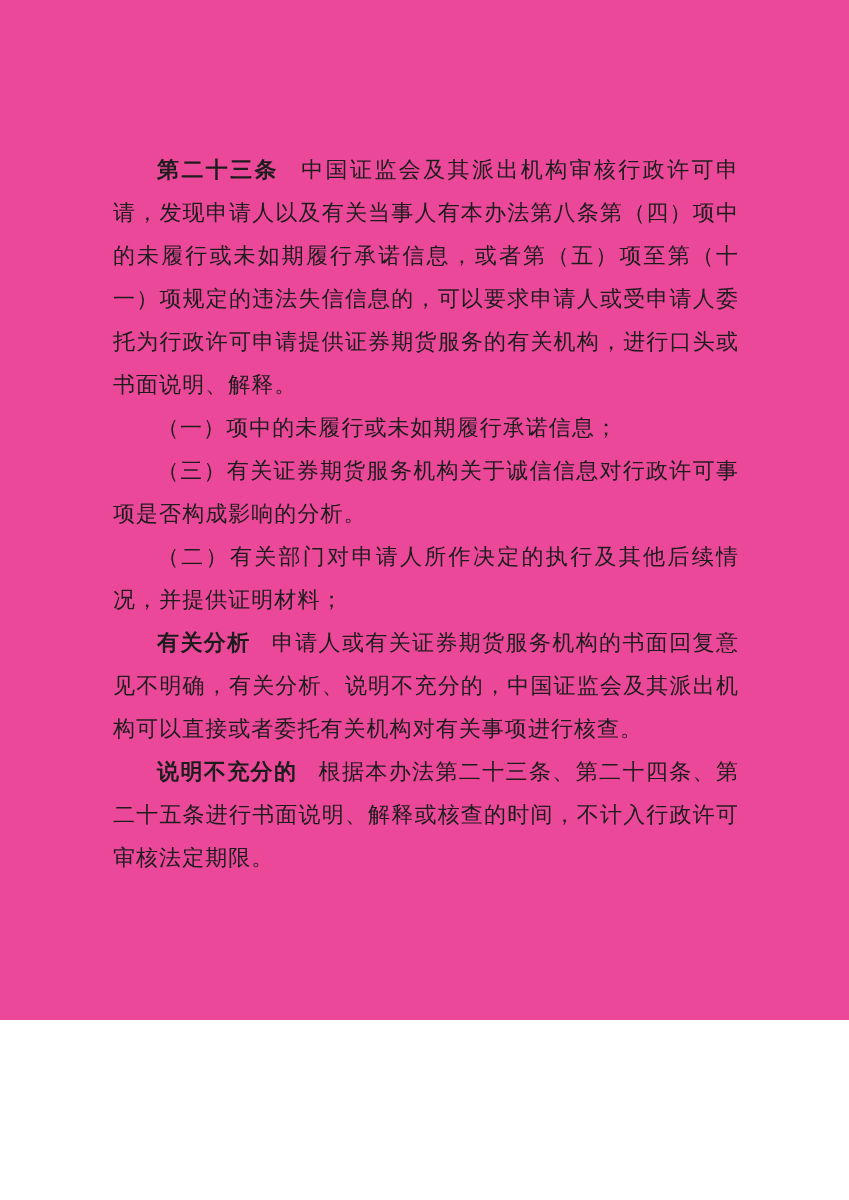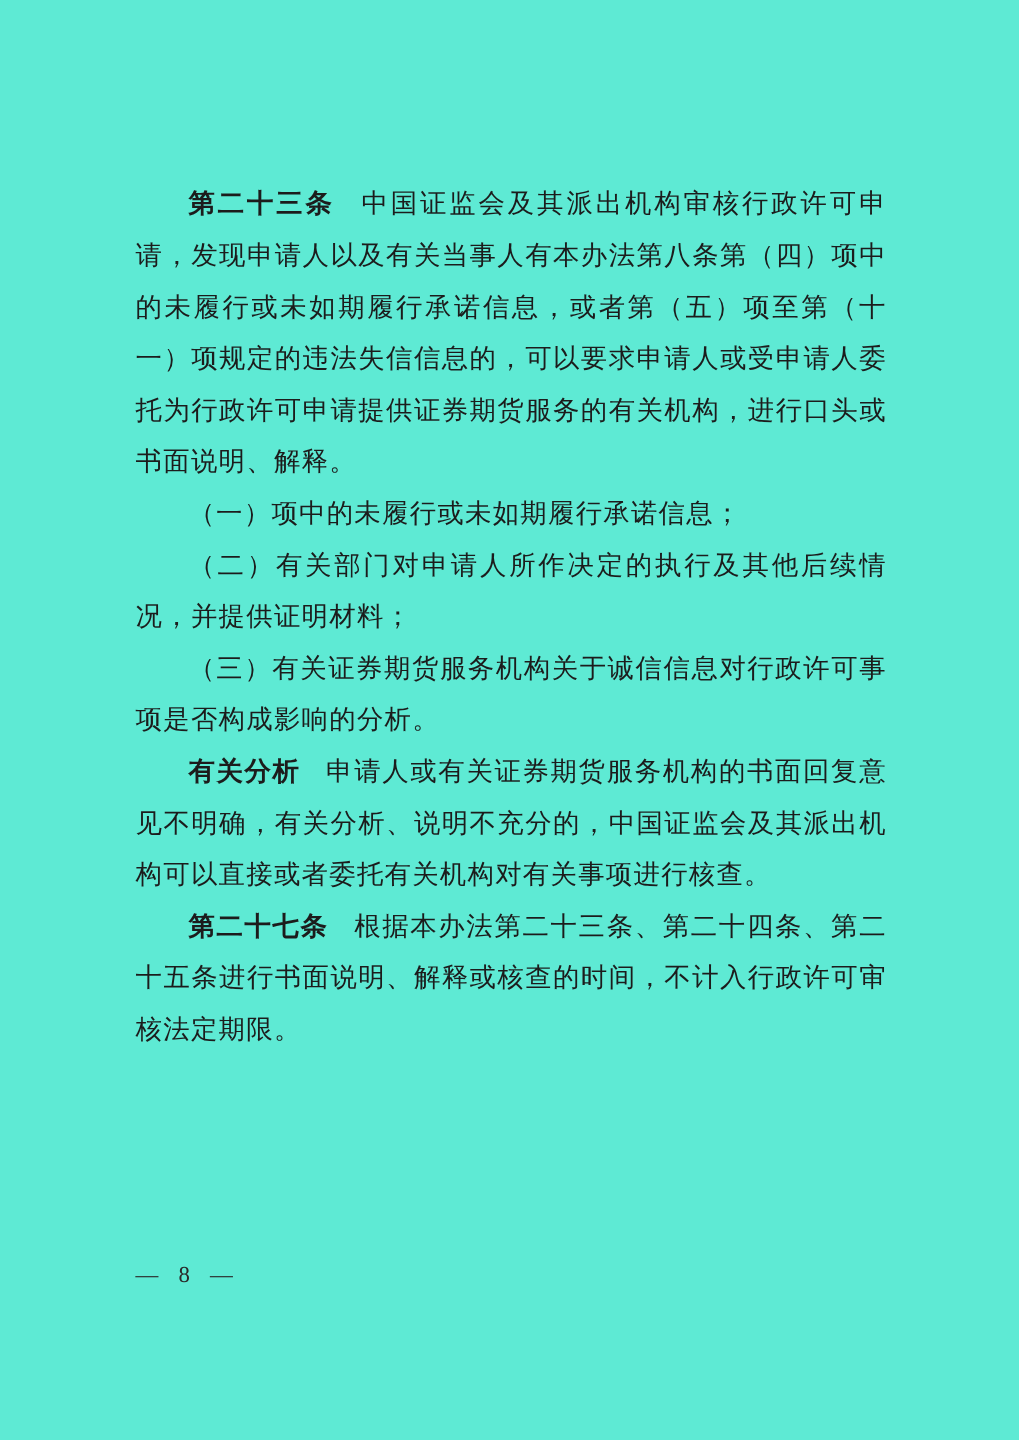--- a/index.html
+++ b/index.html
@@ -3,22 +3,22 @@
 <meta charset="utf-8">
 <style>
   html, body {
     margin: 0;
     padding: 0;
     background: #ffffff;
   }
   .page {
     position: relative;
     width: 849px;
-    height: 1200px;
-    background: #5eead4;
+    height: 1020px;
+    background: #ec4899;
     overflow: hidden;
     font-family: "Liberation Serif", "DejaVu Serif", serif;
     color: #1c1c1c;
   }
   .doc-body {
     position: absolute;
     top: 148px;
     left: 113px;
     width: 626px;
     font-size: 22px;
@@ -49,19 +49,19 @@
     font-family: "Liberation Serif", "DejaVu Serif", serif;
   }
 </style>
 </head>
 <body>
 
 <div class="page">
   <div class="doc-body">
       <p><span class="article-label">第二十三条</span><span class="label-gap"></span><span>中国证监会及其派出机构审核行政许可申请，发现申请人以及有关当事人有本办法第八条第（四）项中的未履行或未如期履行承诺信息，或者第（五）项至第（十一）项规定的违法失信信息的，可以要求申请人或受申请人委托为行政许可申请提供证券期货服务的有关机构，进行口头或书面说明、解释。</span></p>
       <p><span>（一）项中的未履行或未如期履行承诺信息；</span></p>
+      <p><span>（三）有关证券期货服务机构关于诚信信息对行政许可事项是否构成影响的分析。</span></p>
       <p><span>（二）有关部门对申请人所作决定的执行及其他后续情况，并提供证明材料；</span></p>
-      <p><span>（三）有关证券期货服务机构关于诚信信息对行政许可事项是否构成影响的分析。</span></p>
       <p><span class="article-label">有关分析</span><span class="label-gap"></span><span>申请人或有关证券期货服务机构的书面回复意见不明确，有关分析、说明不充分的，中国证监会及其派出机构可以直接或者委托有关机构对有关事项进行核查。</span></p>
-      <p><span class="article-label">第二十七条</span><span class="label-gap"></span><span>根据本办法第二十三条、第二十四条、第二十五条进行书面说明、解释或核查的时间，不计入行政许可审核法定期限。</span></p>
+      <p><span class="article-label">说明不充分的</span><span class="label-gap"></span><span>根据本办法第二十三条、第二十四条、第二十五条进行书面说明、解释或核查的时间，不计入行政许可审核法定期限。</span></p>
     </div>
   <div class="page-footer">— 8 —</div>
 </div>
 
 </body></html>

